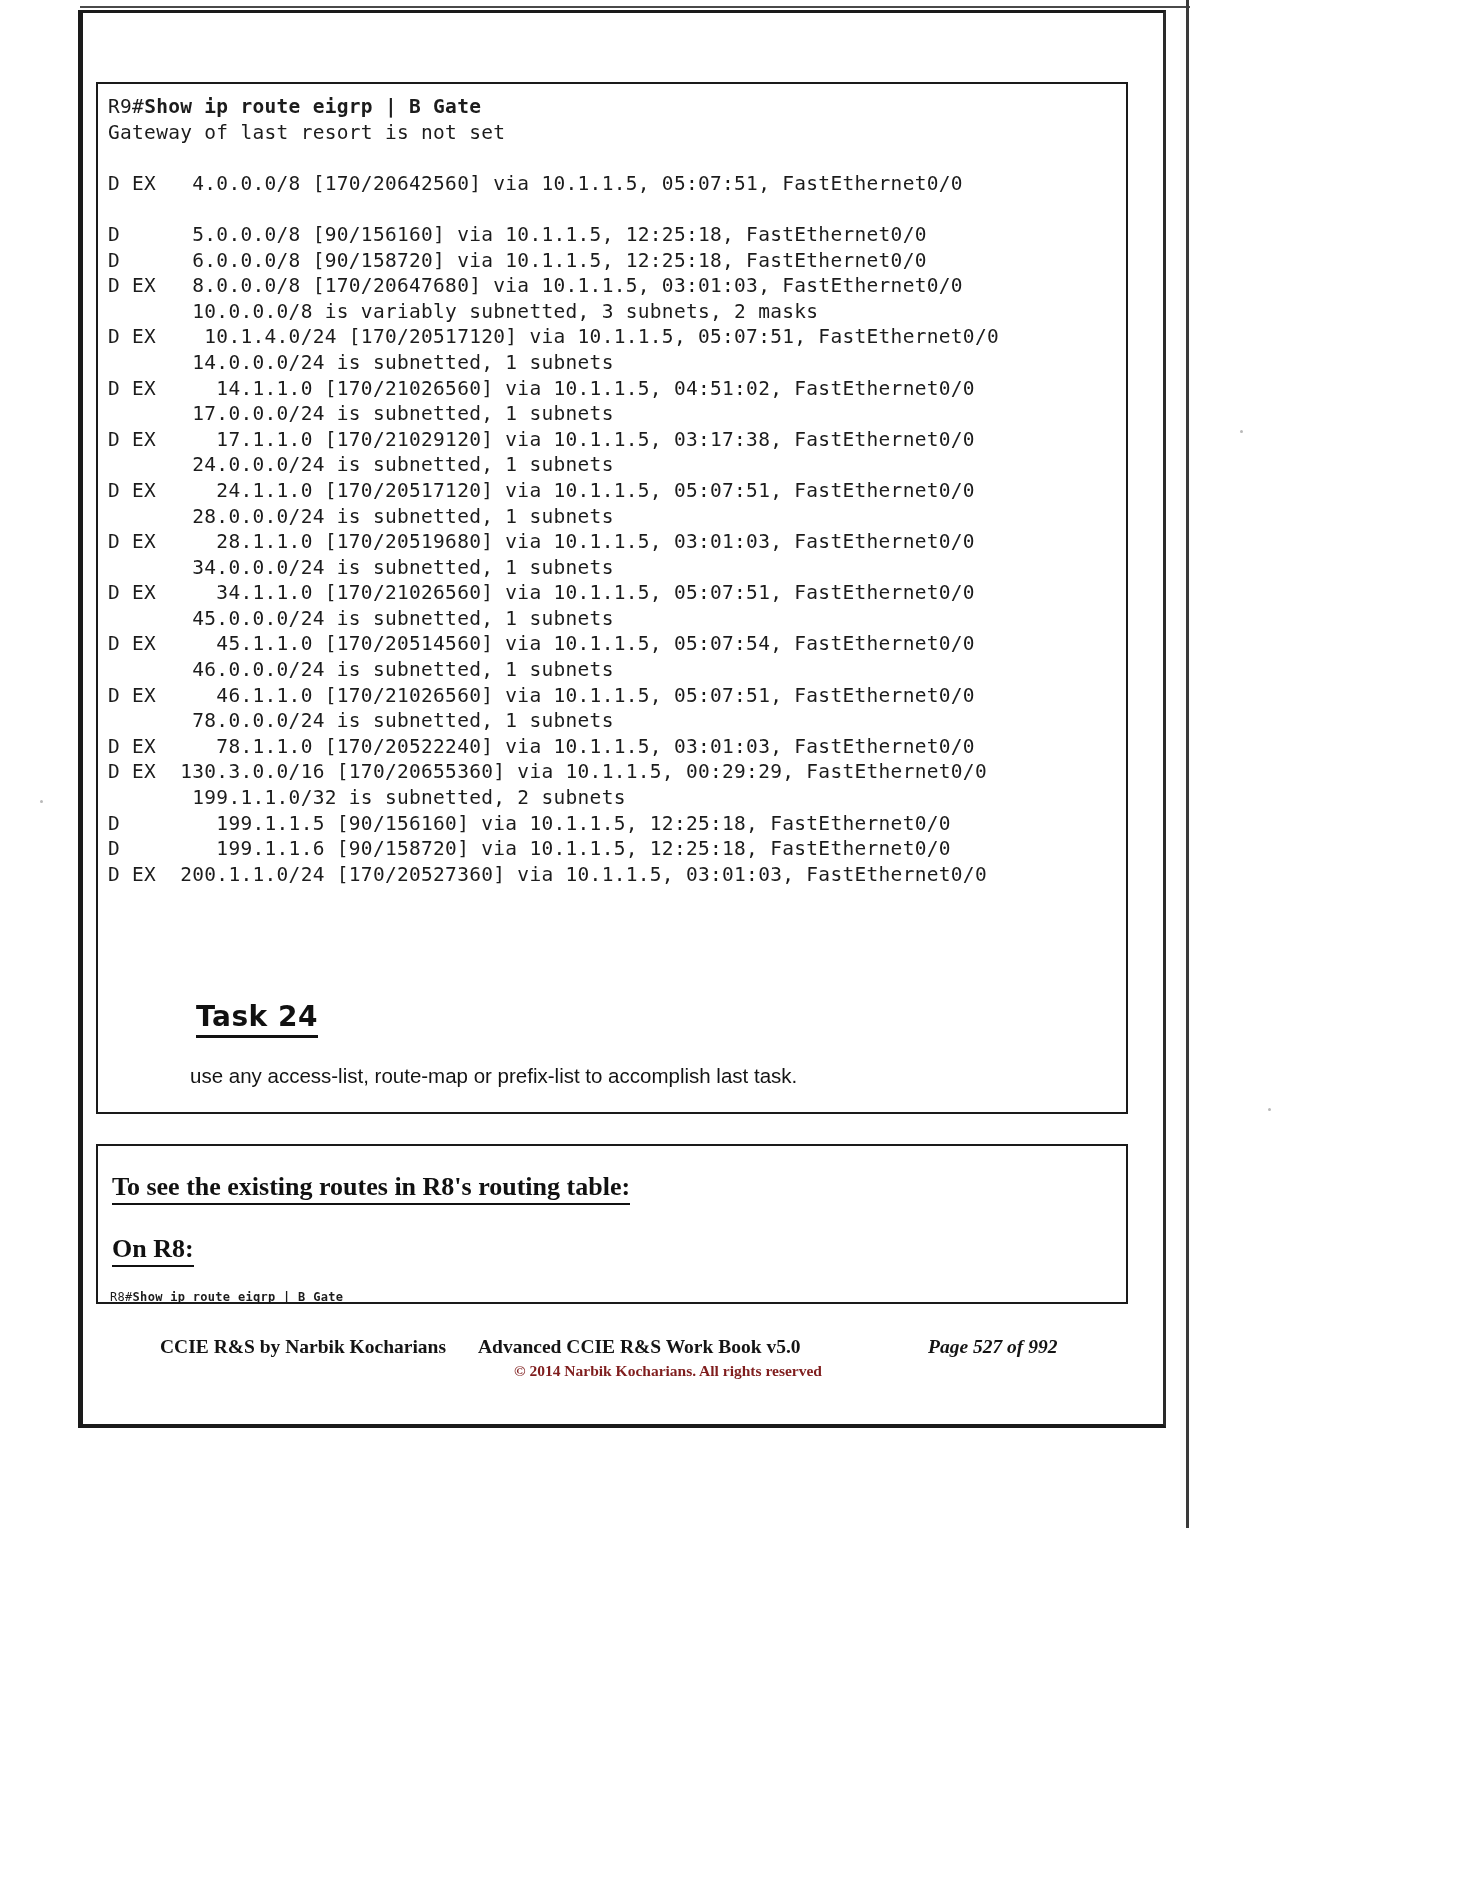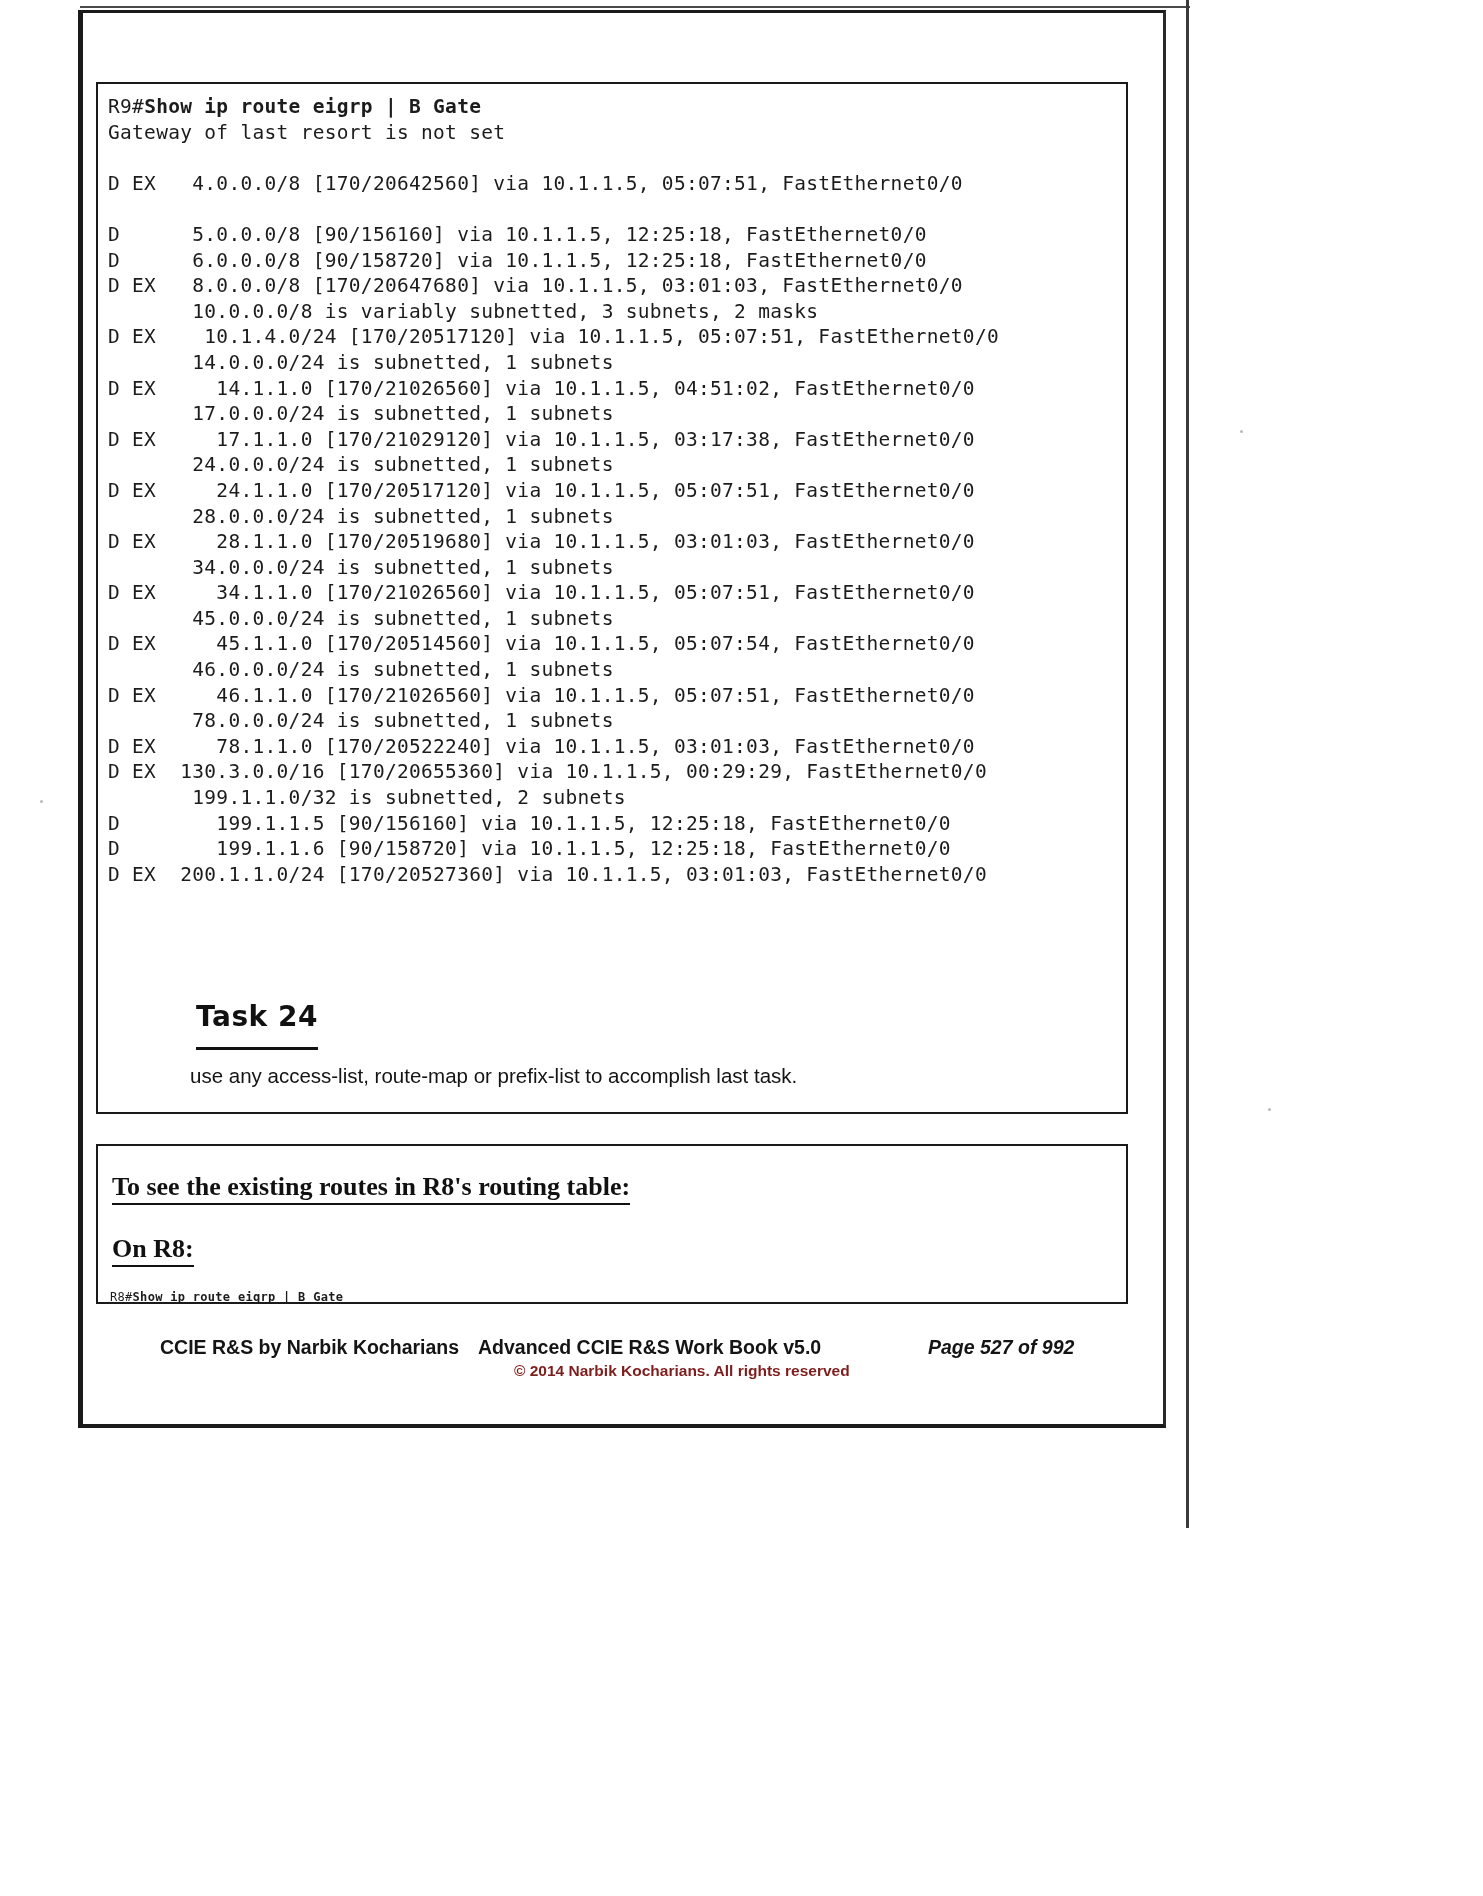--- a/index.html
+++ b/index.html
@@ -85,21 +85,21 @@
   .task-heading {
     position: absolute;
     left: 196px;
     top: 1000px;
     font-family: "DejaVu Sans", sans-serif;
     font-size: 28px;
     font-weight: bold;
     color: #111;
     letter-spacing: 0.5px;
     border-bottom: 3px solid #111;
-    padding-bottom: 14px;
+    padding-bottom: 2px;
   }
 
   .task-text {
     position: absolute;
     left: 198px;
     top: 1060px;
     width: 850px;
     font-family: "Liberation Sans", sans-serif;
     font-size: 20.5px;
     line-height: 31px;
@@ -155,21 +155,21 @@
   }
   .lower-cmd b { font-weight: bold; }
 
   
   .footer {
     position: absolute;
     left: 96px;
     top: 1336px;
     width: 1032px;
     height: 70px;
-    font-family: Liberation Sans, sans-serif;
+    font-family: Liberation Serif, serif;
     color: #141414;
   }
   .footer-left {
     position: absolute;
     left: 64px;
     top: 0px;
     font-weight: bold;
     font-size: 19.5px;
   }
   .footer-center {

